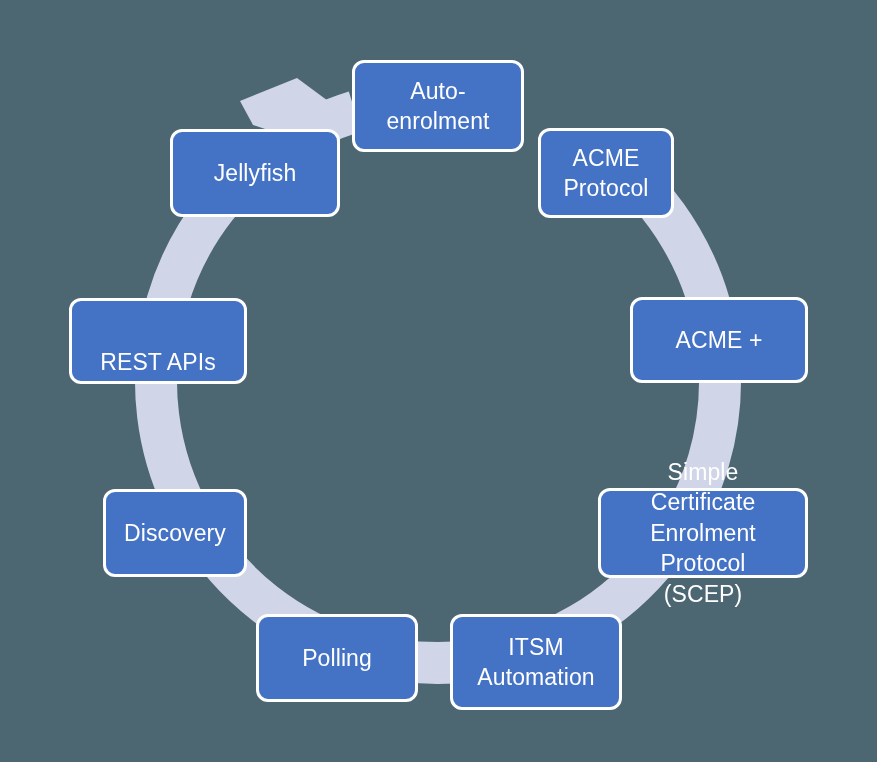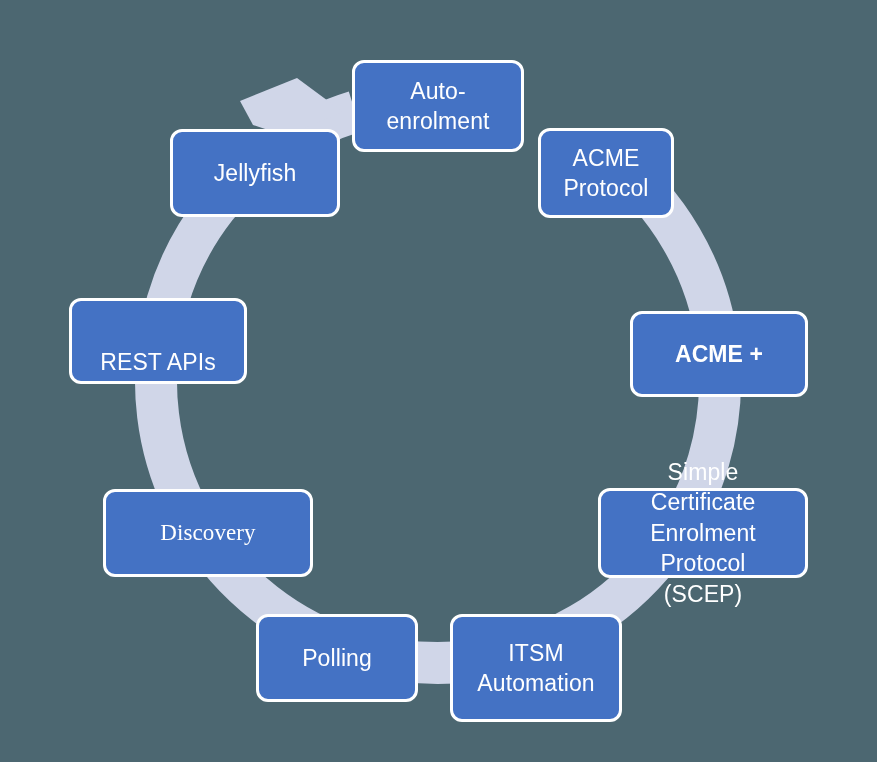--- a/index.html
+++ b/index.html
@@ -68,39 +68,39 @@
   </svg>
 
   <div class="node" style="left:352px; top:60px; width:172px; height:92px;">
     <span class="node-label">Auto-enrolment</span>
   </div>
 
   <div class="node" style="left:538px; top:128px; width:136px; height:90px;">
     <span class="node-label">ACME Protocol</span>
   </div>
 
-  <div class="node" style="left:630px; top:311px; width:178px; height:86px;font-weight:bold;">
+  <div class="node" style="left:630px; top:297px; width:178px; height:86px;">
     <span class="node-label">ACME +</span>
   </div>
 
   <div class="node" style="left:598px; top:488px; width:210px; height:90px;">
     <span class="node-label">Simple Certificate
 Enrolment Protocol
 (SCEP)</span>
   </div>
 
-  <div class="node" style="left:450px; top:614px; width:172px; height:108px;">
+  <div class="node" style="left:450px; top:614px; width:172px; height:96px;">
     <span class="node-label">ITSM Automation</span>
   </div>
 
   <div class="node" style="left:256px; top:614px; width:162px; height:88px;">
     <span class="node-label">Polling</span>
   </div>
 
-  <div class="node" style="left:103px; top:489px; width:210px; height:88px;font-family:Liberation Serif, serif;">
+  <div class="node" style="left:103px; top:489px; width:144px; height:88px;">
     <span class="node-label">Discovery</span>
   </div>
 
   <div class="node" style="left:69px; top:298px; width:178px; height:86px;align-items:flex-end;">
     <span class="node-label">REST APIs</span>
   </div>
 
   <div class="node" style="left:170px; top:129px; width:170px; height:88px;">
     <span class="node-label">Jellyfish</span>
   </div>

